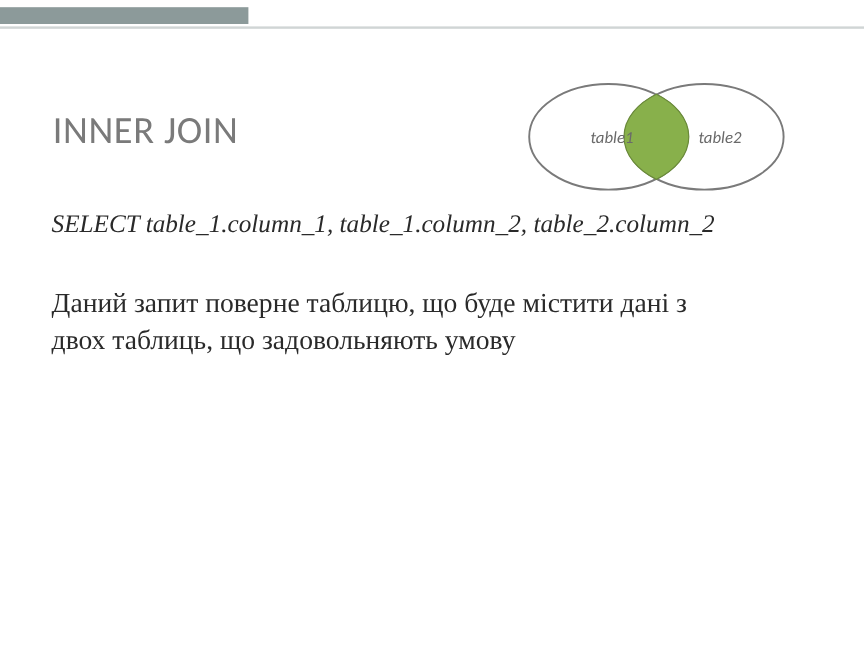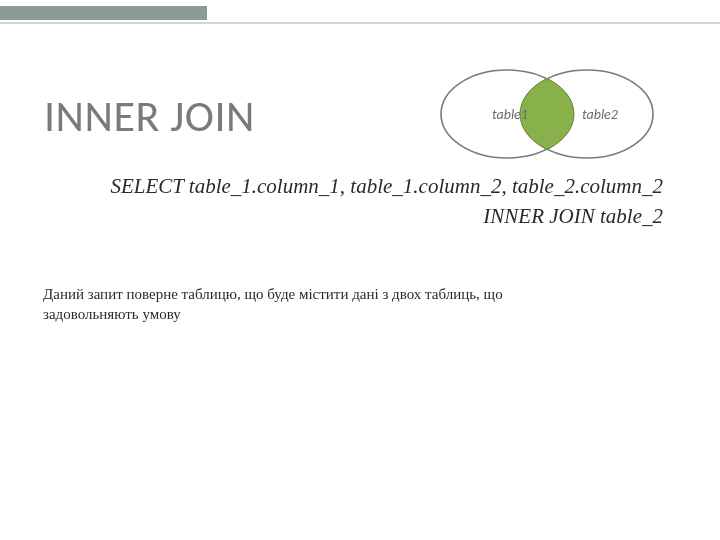--- a/index.html
+++ b/index.html
@@ -28,21 +28,21 @@
       top: 22px;
       left: 0;
       width: 720px;
       height: 2px;
       background: #d0d5d5;
     }
     .title {
       position: absolute;
       top: 89px;
       left: 44px;
-      font-size: 44px;
+      font-size: 32px;
       font-weight: 400;
       color: #7a7a7a;
       letter-spacing: 0.5px;
       font-family: Calibri, Arial, sans-serif;
     }
     .venn-container {
       position: absolute;
       top: 59px;
       right: 48px;
       font-style: italic;
@@ -52,29 +52,28 @@
       top: 171px;
       left: 43px;
       width: 620px;
     }
     .sql-block {
       font-style: italic;
       font-size: 21px;
       color: #2a2a2a;
       line-height: 1.45;
       font-family: Georgia, 'Times New Roman', serif;
-      text-align: right;
     }
     .sql-line {
       display: block;
     }
     .description {
-      margin-top: 52px;
+      margin-top: 36px;
       font-style: normal;
-      font-size: 15px;
+      font-size: 23px;
       color: #2a2a2a;
       line-height: 1.35;
       font-family: Georgia, 'Times New Roman', serif;
       width: 555px;
     }
   </style>
 </head>
 <body>
 
 <div class="top-bar"></div>
@@ -88,16 +87,15 @@
     <ellipse cx="165" cy="55" rx="66" ry="44" fill="none" stroke="#7a7a7a" stroke-width="1.6"></ellipse>
     <path d="M 125 19.5 A 66 44 0 0 1 125 90.5 A 66 44 0 0 1 125 19.5 Z" fill="#88b04b" stroke="#6a8a3a" stroke-width="1"></path>
     <text x="70" y="60" font-size="14" fill="#6a6a6a" font-family="Calibri, Arial, sans-serif">table1</text>
     <text x="160" y="60" font-size="14" fill="#6a6a6a" font-family="Calibri, Arial, sans-serif">table2</text>
   </svg>
 </div>
 
 <div class="content">
   <div class="sql-block">
     <span class="sql-line">SELECT table_1.column_1, table_1.column_2, table_2.column_2</span>
-    <span class="sql-line">INNER JOIN table_2</span>
   </div>
   <p class="description">Даний запит поверне таблицю, що буде містити дані з двох таблиць, що задовольняють умову</p>
 </div>
 
 </body></html>

